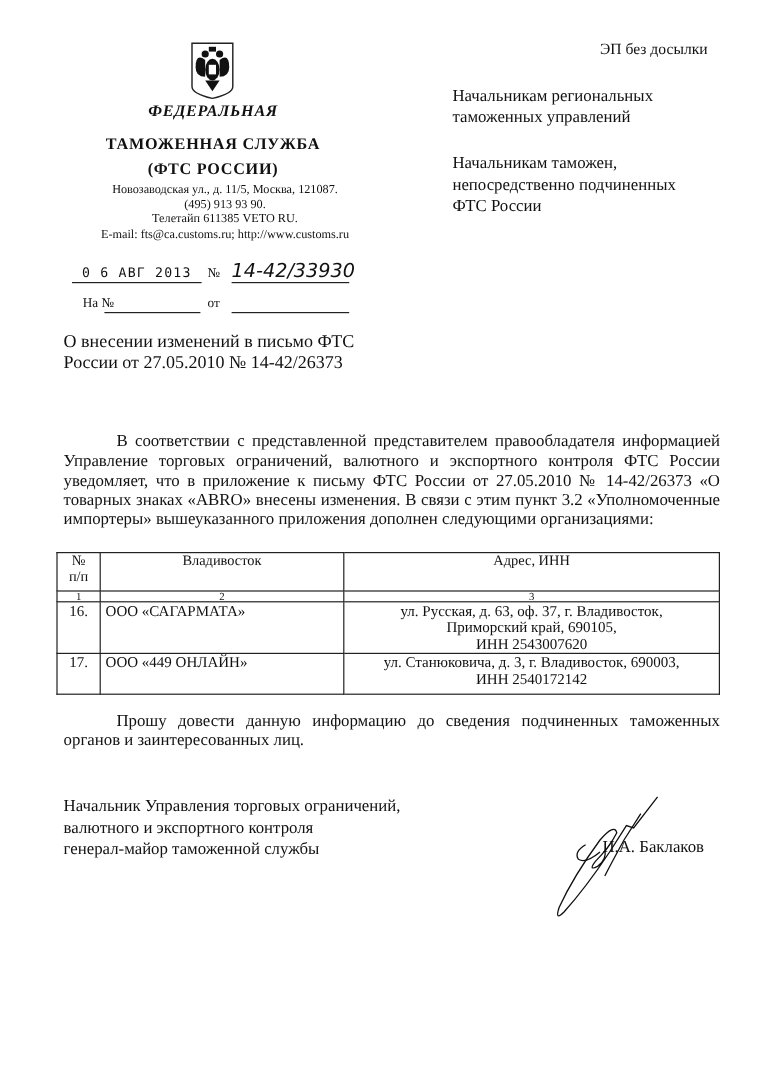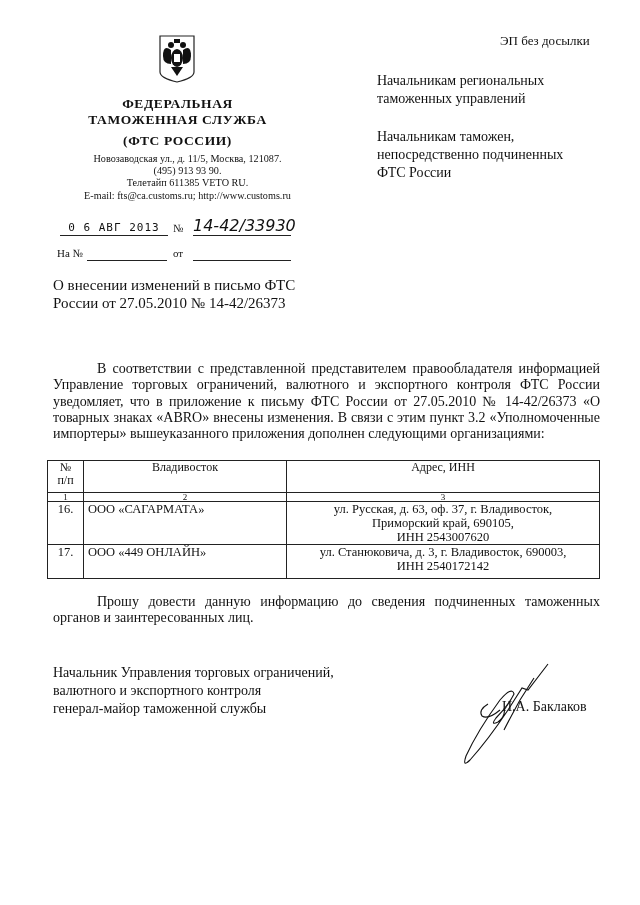--- a/index.html
+++ b/index.html
@@ -8,21 +8,21 @@
     font-family: "Liberation Serif", "DejaVu Serif", serif; color: #111111;
   }
   .abs { position: absolute; }
 
   
   .crest { left: 157px; top: 34px; width: 40px; height: 50px; }
   .org-name {
     left: 60px; width: 235px; text-align: center;
     font-weight: bold; font-size: 13.5px; letter-spacing: 0.6px; line-height: 17px;
   }
-  .org-line1 { top: 95px; }
+  .org-line1 { top: 84px; font-style: italic; }
   .org-line2 { top: 111px; }
   .org-line3 { top: 132px; }
   .contacts {
     left: 60px; width: 255px; top: 153px; text-align: center;
     font-size: 10.2px; line-height: 12.2px;
   }
   .contacts div { white-space: nowrap; }
 
   
   .reg-row { left: 55px; top: 220px; width: 262px; height: 44px; font-size: 11px; }
@@ -30,21 +30,21 @@
     position: absolute; left: 5px; top: 1px; width: 108px; text-align: center;
     font-family: "DejaVu Sans Mono", monospace; font-size: 11px; letter-spacing: 1px;
     border-bottom: 1px solid #222; padding-bottom: 1px;
   }
   .reg-no-label { position: absolute; left: 118px; top: 2px; font-size: 11px; }
   .reg-number {
     position: absolute; left: 138px; top: -4px; width: 98px;
     font-family: "DejaVu Sans", sans-serif; font-style: italic; font-size: 16px;
     border-bottom: 1px solid #222; white-space: nowrap;
   }
-  .reg-ref-label { position: absolute; left: 2px; top: 27px; font-size: 11px; }
+  .reg-ref-label { position: absolute; left: 14px; top: 27px; font-size: 11px; }
   .reg-ref-line { position: absolute; left: 32px; top: 40px; width: 80px; border-bottom: 1px solid #222; }
   .reg-from-label { position: absolute; left: 118px; top: 27px; font-size: 11px; }
   .reg-from-line { position: absolute; left: 138px; top: 40px; width: 98px; border-bottom: 1px solid #222; }
 
   
   .stamp-note { left: 500px; top: 33px; font-size: 13px; white-space: nowrap; }
   .addressee { left: 377px; font-size: 14px; line-height: 18px; white-space: nowrap; }
   .addr1 { top: 72px; }
   .addr2 { top: 128px; }
 

